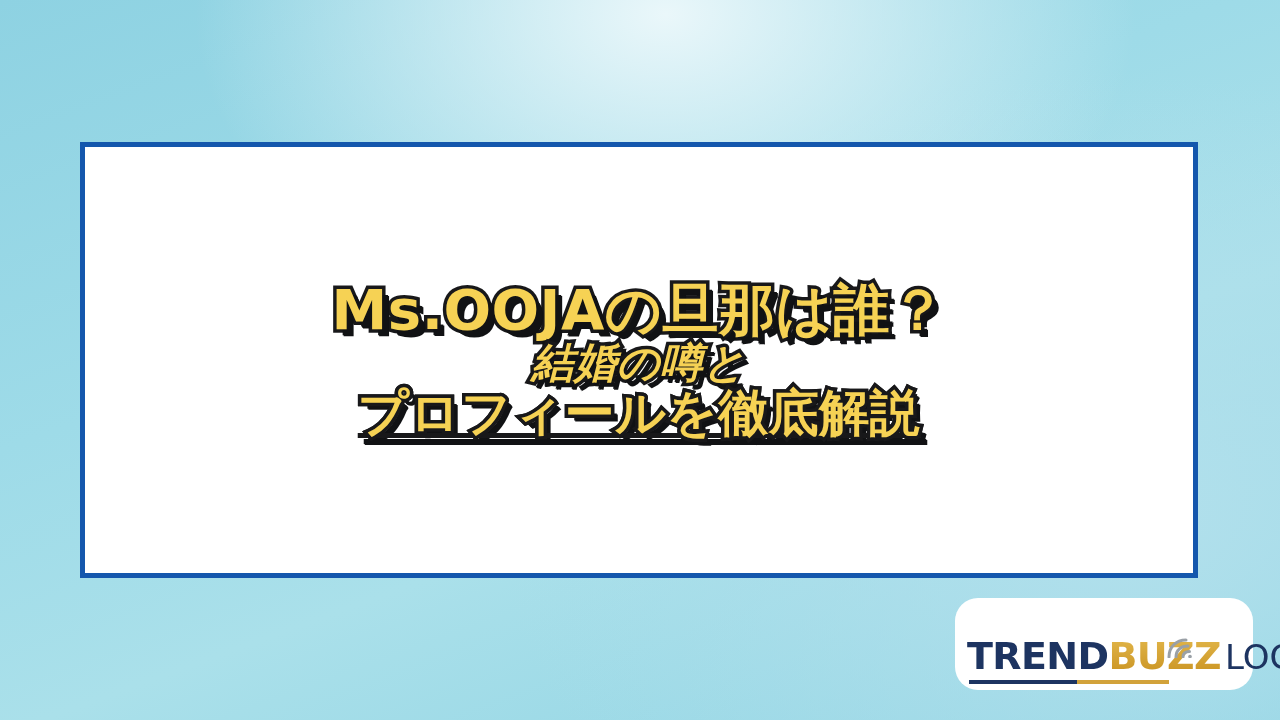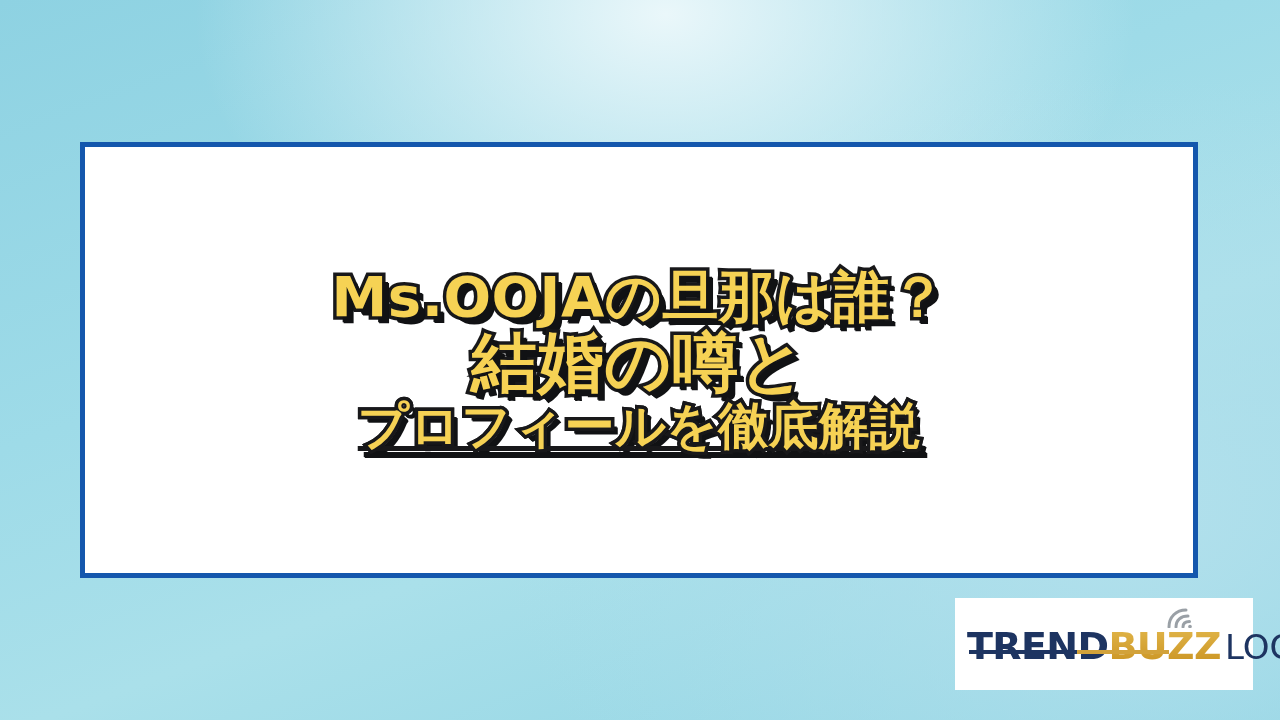--- a/index.html
+++ b/index.html
@@ -55,34 +55,35 @@
     padding: 2px 0;
     
     -webkit-text-stroke: 7px #18181a;
     paint-order: stroke fill;
     text-shadow:
        6px 6px 0 #111214,
        7px 7px 0 #111214;
   }
 
   .headline-line.l1 { font-size: 56px; }
-  .headline-line.l2 { font-size: 66px; }
+  .headline-line.l2 { font-size: 42px; font-style: italic; }
   .headline-line.l3 { font-size: 50px; text-decoration: underline; }
 
   
   #logo-badge {
     position: absolute;
     left: 955px;
     top: 598px;
     width: 298px;
     height: 92px;
     background: #ffffff;
     display: flex;
-    align-items: flex-start;
+    align-items: flex-end;
     justify-content: flex-start;
+    border-radius: 23px;
   }
 
   #logo-inner {
     position: relative;
     margin-left: 12px;
     width: 276px;
     height: 62px;
   }
 
   #logo-wordmark {
@@ -104,21 +105,20 @@
 
   .logo-buzz {
     font-family: "DejaVu Sans", "Liberation Sans", sans-serif;
     font-weight: 700;
     font-size: 38px;
     letter-spacing: -0.6px;
     color: #d9a32c;
     background: linear-gradient(180deg, #e3b84d 0%, #c8911f 100%);
     -webkit-background-clip: text;
     background-clip: text;
-    margin-top: 20px;
     -webkit-text-fill-color: transparent;
   }
 
   .logo-log {
     font-family: "DejaVu Sans", "Liberation Sans", sans-serif;
     font-weight: 400;
     font-size: 34px;
     letter-spacing: 0px;
     color: #1d3461;
     margin-left: 4px;

